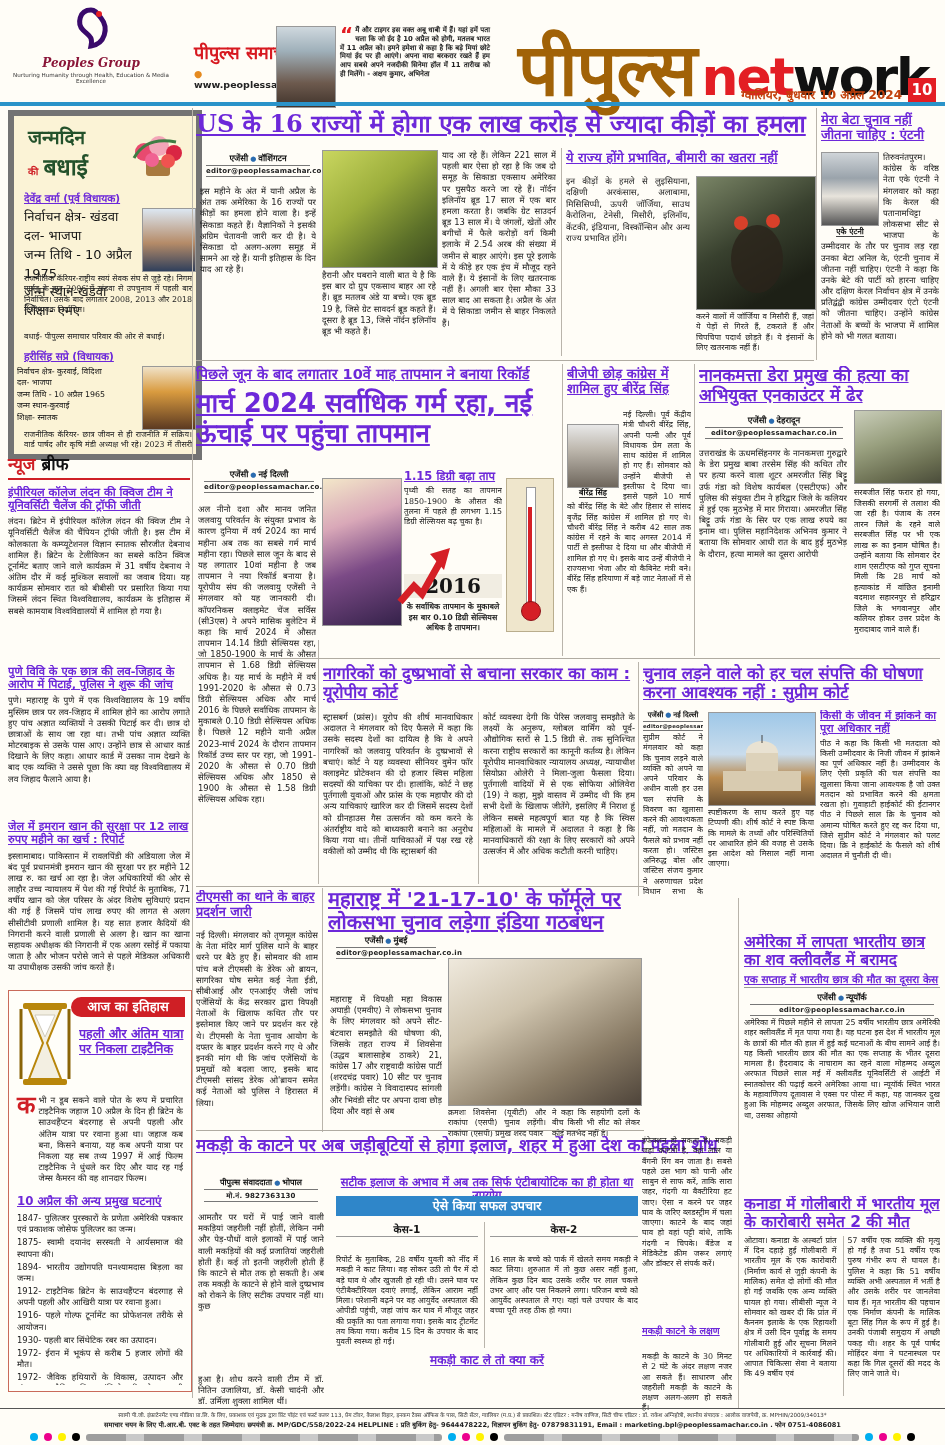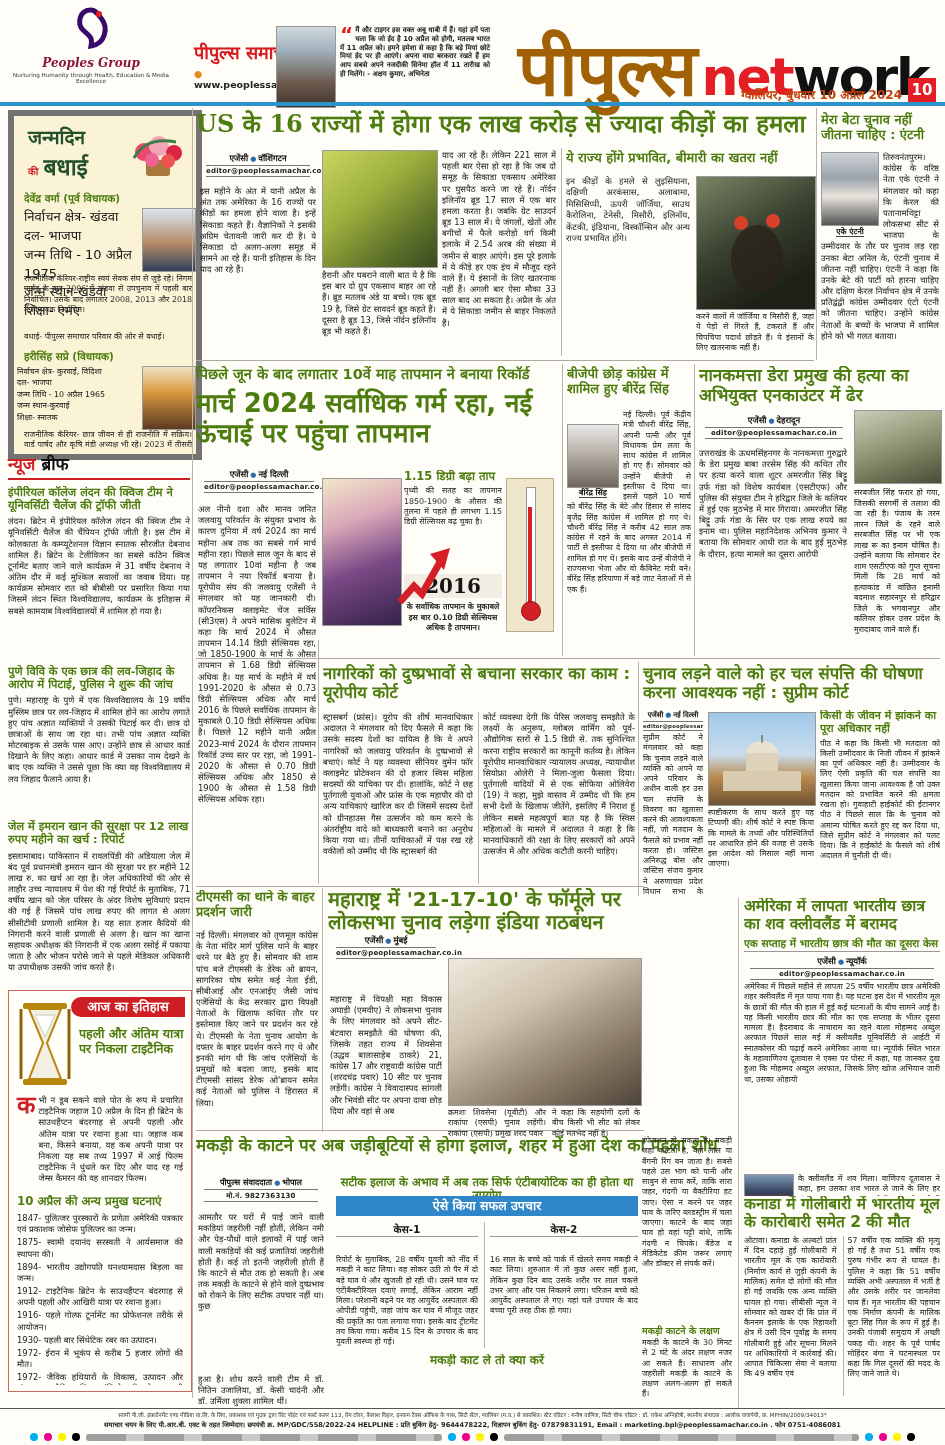--- a/index.html
+++ b/index.html
@@ -1,20 +1,20 @@
 <!DOCTYPE html>
 <html><head>
 <meta charset="utf-8">
 <style>
   html,body{margin:0;padding:0;background:#dcdcdc;font-family:"DejaVu Sans",sans-serif;}
   .page{position:relative;width:945px;height:1445px;background:#fffdf7;margin:0 auto;overflow:hidden;color:#151515;}
   .abs{position:absolute;}
   .bt{font-size:8.4px;line-height:1.33;text-align:justify;color:#212121;overflow:hidden;}
   .bt2{font-size:7.9px;line-height:1.3;text-align:justify;color:#262626;overflow:hidden;}
-  .hd{font-weight:bold;color:#4d7c0f;line-height:1.16;overflow:hidden;}
+  .hd{font-weight:bold;color:#6d28d9;line-height:1.16;overflow:hidden;text-decoration:underline;}
   .serifhd{font-family:"DejaVu Serif",serif;}
   .byl{font-size:8.4px;font-weight:bold;text-align:center;color:#111;}
   .bdot{color:#2b6cb0;font-size:7px;padding:0 2px;}
   .email{font-size:7px;font-weight:bold;text-align:center;border-top:1px solid #777;border-bottom:1px solid #777;padding:1px 0;margin:2px 6px;color:#222;letter-spacing:.2px;}
   .ph{background:linear-gradient(135deg,#b9c4a8,#7d8a6b 45%,#4a523e);border:1px solid #999;}
   .vr{border-left:1px solid #b9b4ab;width:0;}
   .hr{border-top:1px solid #b0aba2;height:0;}
   .cap{font-size:7.8px;font-weight:bold;border-bottom:1px solid #444;color:#111;}
   .dropcap{float:left;color:#cf1f25;font-size:24px;line-height:.9;font-weight:bold;padding-right:3px;}
   .casehead{font-weight:bold;font-size:10.5px;text-align:center;border-bottom:1px solid #999;margin-bottom:18px;}
@@ -280,26 +280,26 @@
   <div class="abs" style="left:578px;top:1160px;width:0;height:0;"></div>
 
   <div class="abs" style="left:644px;top:1160px;width:0;height:0;"></div>
 
   <div class="abs" style="left:645px;top:1162px;width:0;"></div>
   <div class="abs" style="left:578px;top:1162px;width:62px;height:0;"></div>
   <div class="abs" style="left:196px;top:1432px;width:0;height:0;"></div>
   <div class="abs" style="left:642px;top:1136px;width:90px;height:292px;overflow:hidden;">
     <div class="bt2" style="height:186px;">इंफेक्शन हो सकता है। मकड़ी जहां काटती है, वहां लाल या बैंगनी रिंग बन जाता है। सबसे पहले उस भाग को पानी और साबुन से साफ करें, ताकि सारा जहर, गंदगी या बैक्टीरिया हट जाए। ऐसा न करने पर जहर घाव के जरिए ब्लडस्ट्रीम में चला जाएगा। काटने के बाद जहां घाव हो वहां पट्टी बांधे, ताकि गंदगी न चिपके। बैंडेज व मेडिकेटेड क्रीम जरूर लगाएं और डॉक्टर से संपर्क करें।</div>
     <div class="hd" style="font-size:9.5px;margin-top:3px;">मकड़ी काटने के लक्षण</div>
-    <div class="bt2" style="margin-top:2px;height:78px;">मकड़ी के काटने के 30 मिनट से 2 घंटे के अंदर लक्षण नजर आ सकते हैं। साधारण और जहरीली मकड़ी के काटने के लक्षण अलग-अलग हो सकते हैं।</div>
+    <div class="bt2" style="margin-top:16px;height:78px;">मकड़ी के काटने के 30 मिनट से 2 घंटे के अंदर लक्षण नजर आ सकते हैं। साधारण और जहरीली मकड़ी के काटने के लक्षण अलग-अलग हो सकते हैं।</div>
   </div>
 
   <div class="abs vr" style="left:738px;top:898px;height:510px;"></div>
   <div class="abs" style="left:744px;top:898px;width:196px;height:508px;">
-    <div class="hd" style="font-size:15.5px;">अमेरिका में लापता भारतीय छात्र का शव क्लीवलैंड में बरामद</div>
+    <div class="hd" style="font-size:15.5px;margin-top:36px;">अमेरिका में लापता भारतीय छात्र का शव क्लीवलैंड में बरामद</div>
     <div class="hd" style="font-size:10.5px;margin-top:3px;border-bottom:1px solid #999;padding-bottom:2px;">एक सप्ताह में भारतीय छात्र की मौत का दूसरा केस</div>
     <div class="byl" style="margin-top:3px;"><span>एजेंसी</span><span class="bdot">●</span><span>न्यूयॉर्क</span></div>
     <div class="email">editor@peoplessamachar.co.in</div>
     <div class="bt2" style="height:188px;margin-top:2px;">अमेरिका में पिछले महीने से लापता 25 वर्षीय भारतीय छात्र अमेरिकी शहर क्लीवलैंड में मृत पाया गया है। यह घटना इस देश में भारतीय मूल के छात्रों की मौत की हाल में हुई कई घटनाओं के बीच सामने आई है। यह किसी भारतीय छात्र की मौत का एक सप्ताह के भीतर दूसरा मामला है। हैदराबाद के नाचाराम का रहने वाला मोहम्मद अब्दुल अरफात पिछले साल मई में क्लीवलैंड यूनिवर्सिटी से आईटी में स्नातकोत्तर की पढ़ाई करने अमेरिका आया था। न्यूयॉर्क स्थित भारत के महावाणिज्य दूतावास ने एक्स पर पोस्ट में कहा, यह जानकर दुख हुआ कि मोहम्मद अब्दुल अरफात, जिसके लिए खोज अभियान जारी था, उसका ओहायो</div>
     <div class="bt2" style="height:188px;margin-top:4px;">
       <span style="float:left;width:50px;margin:0 4px 2px 0;text-align:center;">
         <span class="ph" style="display:block;width:48px;height:58px;background:linear-gradient(180deg,#7d98b5 0%,#33415c 30%,#c0392b 65%,#7a2016);"></span>
         <span class="cap" style="font-size:6.8px;">अब्दुल अरफात</span>
       </span>
       <span>के क्लीवलैंड में शव मिला। वाणिज्य दूतावास ने कहा, हम उसका शव भारत ले जाने के लिए हर संभव सहायता मुहैया करा रहे हैं। डब्ल्यू के वाई सी 3न्यूज टीवी चैनल की पिछले सप्ताह की एक रिपोर्ट के अनुसार, अरफात पांच मार्च को रिजर्व स्क्वायर स्थित अपने घर से निकला लेकिन वापस नहीं लौटा। क्लीवलैंड पुलिस ने समाचार चैनल को बताया था कि उसे अरफात की सुरक्षा को लेकर चिंता है। अरफात के पिता मोहम्मद सलीम ने कहा था कि अरफात ने उनसे आखिरी बार सात मार्च को बात की थी और तब से वह अपने परिवार के संपर्क में नहीं हैं। उसका मोबाइल फोन भी बंद है।</span>

